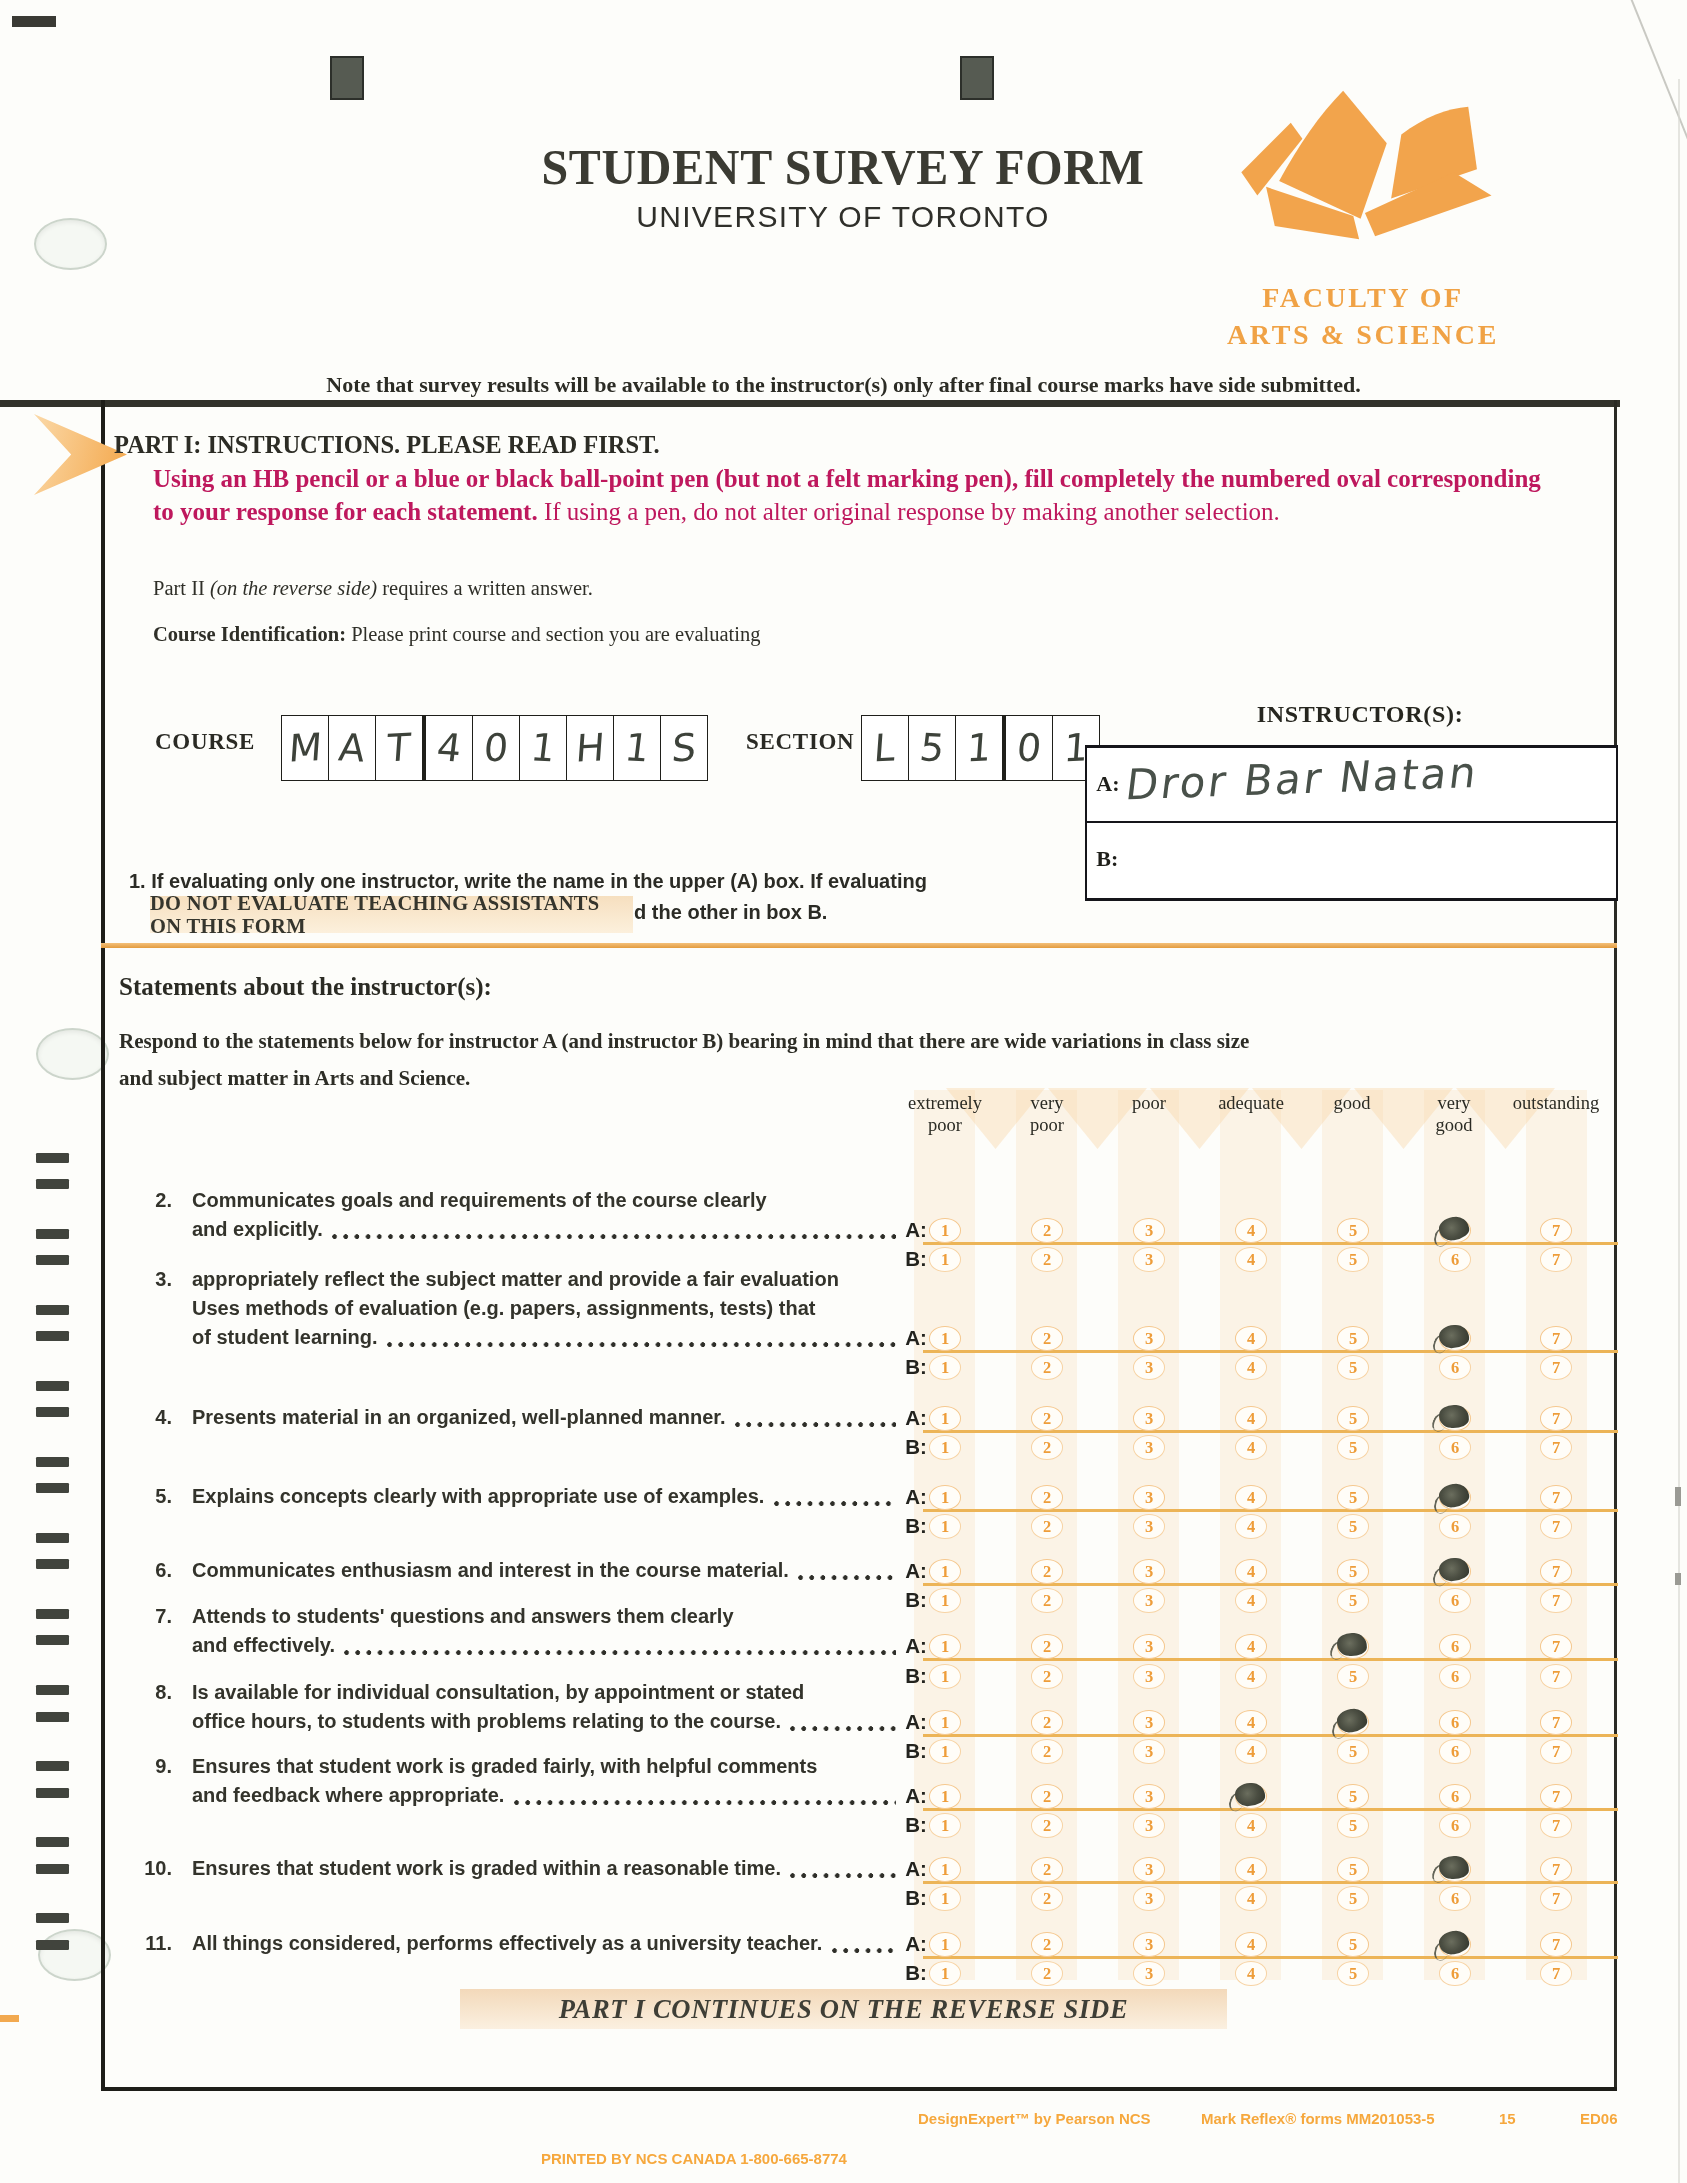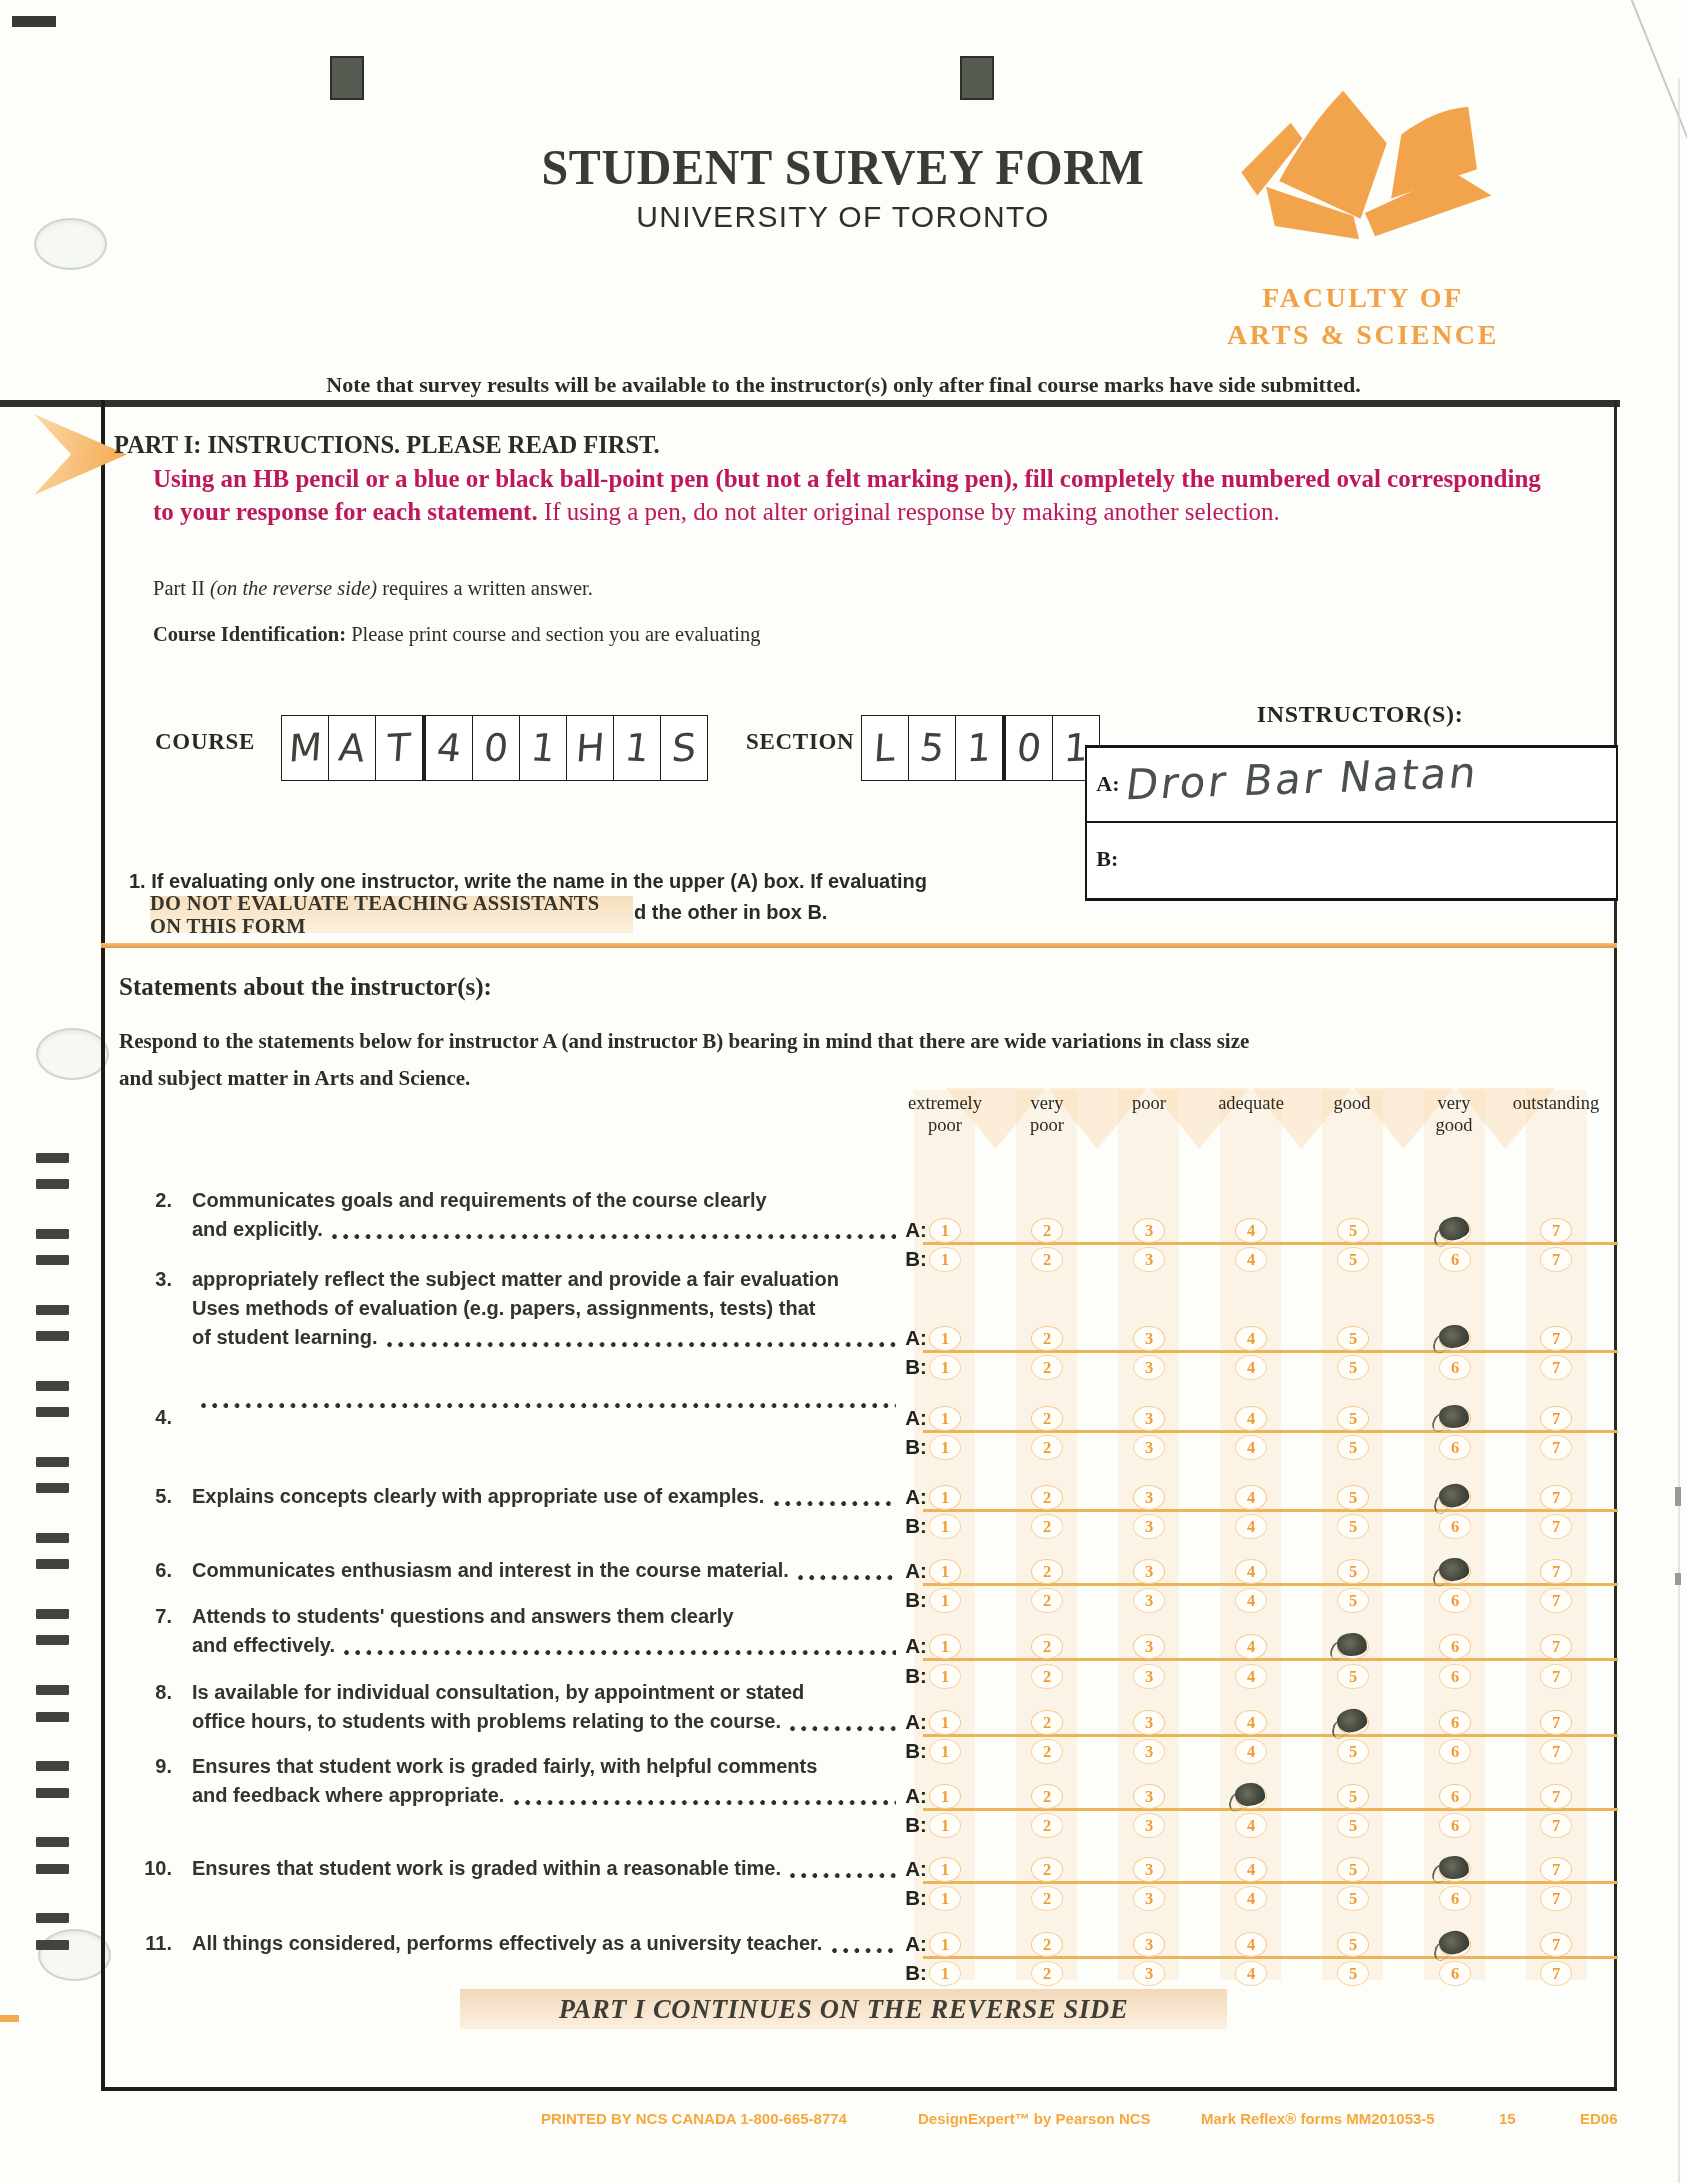--- a/index.html
+++ b/index.html
@@ -426,20 +426,21 @@
         <div class="oval" style="left: 543px;">
           <span>6</span>
         </div>
         <div class="oval" style="left: 644px;">
           <span>7</span>
         </div>
       </div>
       <div class="q-text" style="top: 1403px;">
         <div class="q-num">4.</div>
         <div class="q-line q-last">
+          <span>Presents material in an organized, well-planned manner.</span>
           <div class="leader"></div>
         </div>
       </div>
       <div class="ans-row" style="top: 1403px;">
         <div class="ans-label">A:</div>
         <div class="a-underline"></div>
         <div class="oval" style="left: 33px;">
           <span>1</span>
         </div>
         <div class="oval" style="left: 135px;">
@@ -885,19 +886,19 @@
           <span>6</span>
         </div>
         <div class="oval" style="left: 644px;">
           <span>7</span>
         </div>
       </div>
     </div>
 
   <div class="continues-band">PART I CONTINUES ON THE REVERSE SIDE</div>
 
-  <div class="footer-item" style="left:541px;">PRINTED BY NCS CANADA 1-800-665-8774</div>
+  <div class="footer-item" style="left:541px;margin-top:40px;">PRINTED BY NCS CANADA 1-800-665-8774</div>
   <div class="footer-item" style="left:918px;">DesignExpert™ by Pearson NCS</div>
   <div class="footer-item" style="left:1201px;">Mark Reflex® forms MM201053-5</div>
   <div class="footer-item" style="left:1499px;">15</div>
   <div class="footer-item" style="left:1580px;">ED06</div>
 </div>
 
 
 </body></html>

